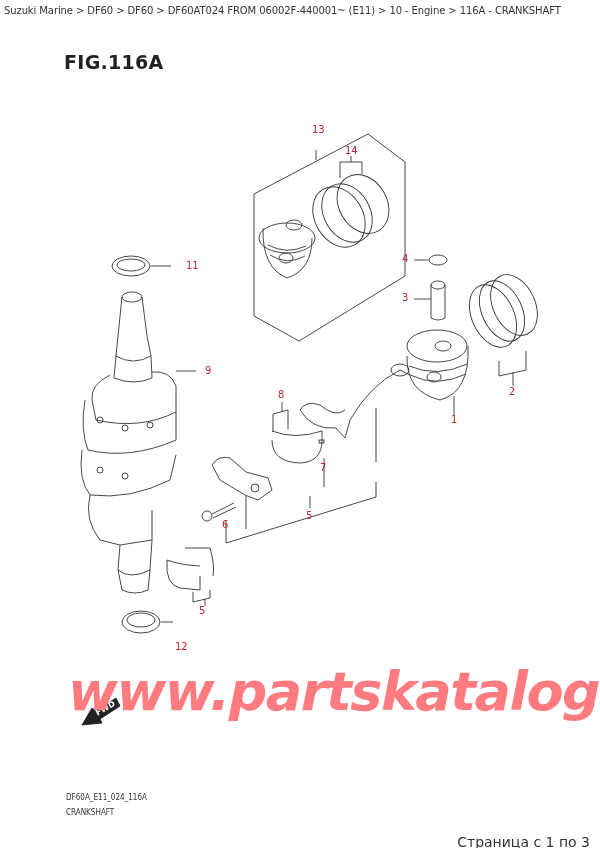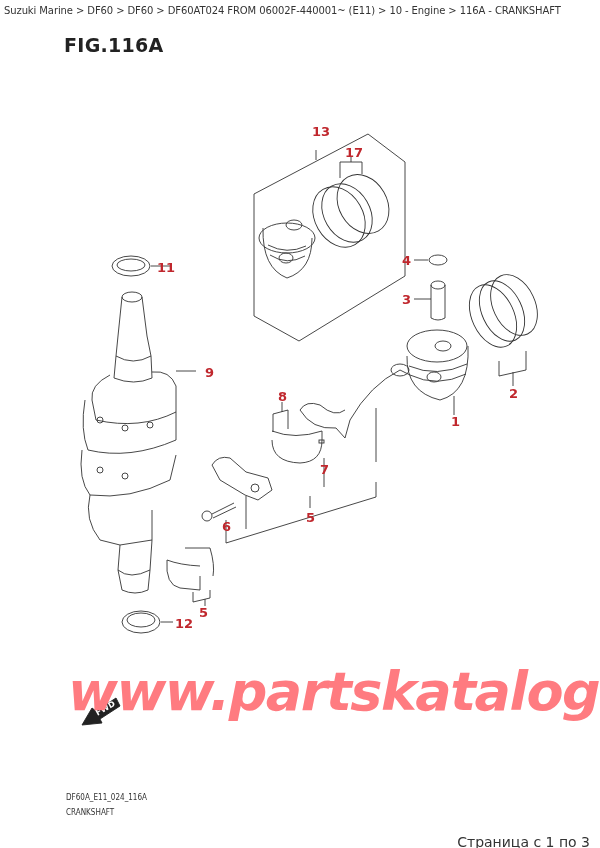--- a/index.html
+++ b/index.html
@@ -1,20 +1,20 @@
 <!DOCTYPE html>
 <html><head>
   <meta charset="utf-8">
   <style>
     html, body { margin: 0; padding: 0; background: #ffffff; }
     body { width: 600px; height: 848px; position: relative; overflow: hidden; font-family: "DejaVu Sans", sans-serif; color: #222; }
     .breadcrumb { position: absolute; left: 4px; top: 5px; font-size: 10px; color: #333; white-space: nowrap; letter-spacing: -0.1px; }
-    .fig-title { position: absolute; left: 64px; top: 34px; font-size: 19px; font-weight: bold; color: #222; letter-spacing: 0.3px; }
+    .fig-title { position: absolute; left: 64px; top: 51px; font-size: 19px; font-weight: bold; color: #222; letter-spacing: 0.3px; }
     .diagram { position: absolute; left: 0; top: 0; width: 600px; height: 848px; }
-    .callout { position: absolute; font-size: 13px; color: #c0272d; font-family: "DejaVu Sans", sans-serif; line-height: 1; font-weight: bold; }
+    .callout { position: absolute; font-size: 10px; color: #c0272d; font-family: "DejaVu Sans", sans-serif; line-height: 1; }
     .watermark { position: absolute; left: 68px; top: 660px; font-size: 54px; font-weight: bold; font-style: italic; color: #ff7b80; font-family: "DejaVu Sans", sans-serif; letter-spacing: -1.5px; white-space: nowrap; }
     .footer-code { position: absolute; left: 66px; top: 792px; font-size: 8.5px; color: #333; transform: scaleX(0.85); transform-origin: left; }
     .footer-name { position: absolute; left: 66px; top: 807px; font-size: 8.5px; color: #333; transform: scaleX(0.85); transform-origin: left; }
     .pager { position: absolute; right: 10px; top: 834px; font-size: 14px; color: #333; white-space: nowrap; }
   </style>
 </head>
 <body>
 
 <div class="breadcrumb">Suzuki Marine &gt; DF60 &gt; DF60 &gt; DF60AT024 FROM 06002F-440001~ (E11) &gt; 10 - Engine &gt; 116A - CRANKSHAFT</div>
 <div class="fig-title">FIG.116A</div>
@@ -145,31 +145,31 @@
   <polyline points="226,543 376,497 376,482"></polyline>
   <line x1="310" y1="496" x2="310" y2="508"></line>
 
   <g>
     <polygon points="82,725 92,708 96,711 116,698 120,706 100,719 102,723" fill="#222" stroke="#222"></polygon>
     <text x="96" y="714" font-size="8" fill="#fff" stroke="none" font-family="DejaVu Sans, sans-serif" font-weight="bold" transform="rotate(-30 100 712)">FWD</text>
   </g>
 </svg>
 
 <div class="callout" style="left:312px;top:125px;">13</div>
-<div class="callout" style="left:345px;top:146px;">17</div>
+<div class="callout" style="left:345px;top:146px;">14</div>
 <div class="callout" style="left:402px;top:254px;">4</div>
 <div class="callout" style="left:402px;top:293px;">3</div>
 <div class="callout" style="left:451px;top:415px;">1</div>
 <div class="callout" style="left:509px;top:387px;">2</div>
-<div class="callout" style="left:157px;top:261px;">11</div>
+<div class="callout" style="left:186px;top:261px;">11</div>
 <div class="callout" style="left:205px;top:366px;">9</div>
 <div class="callout" style="left:278px;top:390px;">8</div>
 <div class="callout" style="left:320px;top:463px;">7</div>
 <div class="callout" style="left:306px;top:511px;">5</div>
 <div class="callout" style="left:222px;top:520px;">6</div>
 <div class="callout" style="left:199px;top:606px;">5</div>
-<div class="callout" style="left:175px;top:617px;">12</div>
+<div class="callout" style="left:175px;top:642px;">12</div>
 
 <div class="watermark">www.partskatalog.ru</div>
 
 <div class="footer-code">DF60A_E11_024_116A</div>
 <div class="footer-name">CRANKSHAFT</div>
 <div class="pager">Страница с 1 по 3</div>
 
 </body></html>

